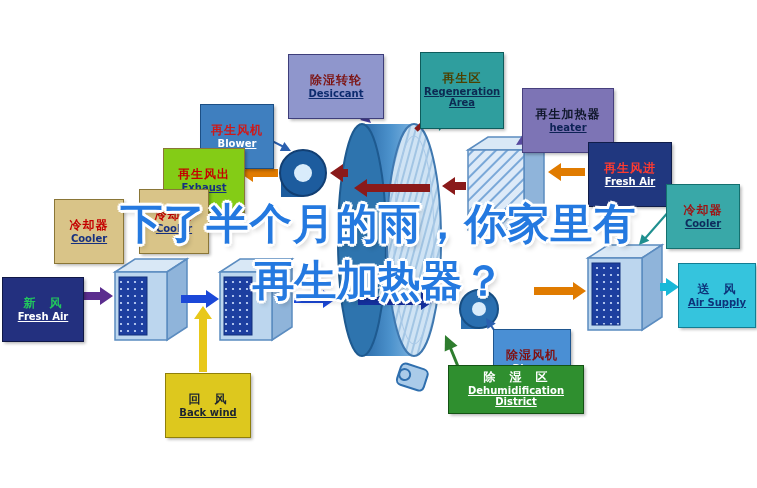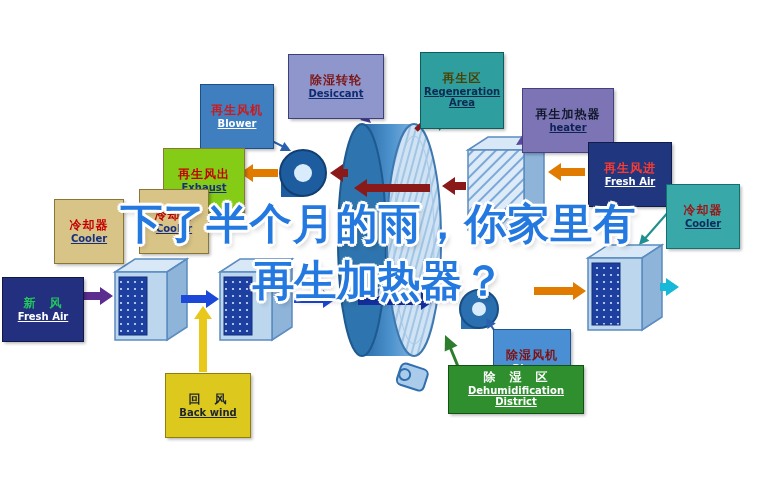--- a/index.html
+++ b/index.html
@@ -13,21 +13,21 @@
     position:absolute;z-index:2;text-align:center;
     padding:19px 3px;border:1px solid rgba(0,0,0,.45);
     box-shadow:1.5px 1.5px 3px rgba(0,0,0,.3);line-height:1.15;
   }
   .label .zh{font-size:12px;font-weight:bold;letter-spacing:1px;}
   .label .en{font-size:10px;font-weight:bold;text-decoration:underline;}
   .lbl-desiccant{left:288px;top:54px;width:88px;background:#8f96cc;border-color:#3e3e7a;}
   .lbl-desiccant .zh{color:#7d1616;} .lbl-desiccant .en{color:#0d2b6e;}
   .lbl-regen-area{left:420px;top:52px;width:76px;background:#2f9e9e;border-color:#0e5c5c;}
   .lbl-regen-area .zh{color:#4d4000;} .lbl-regen-area .en{color:#0c2a52;}
-  .lbl-regen-blower{left:200px;top:84px;width:66px;background:#3f7fbf;border-color:#1c4f85;}
+  .lbl-regen-blower{left:200px;top:104px;width:66px;background:#3f7fbf;border-color:#1c4f85;}
   .lbl-regen-blower .zh{color:#d01818;} .lbl-regen-blower .en{color:#ffffff;}
   .lbl-regen-heater{left:522px;top:88px;width:84px;background:#7d74b5;border-color:#47407e;}
   .lbl-regen-heater .zh{color:#0f172a;} .lbl-regen-heater .en{color:#0d2255;}
   .lbl-exhaust{left:163px;top:148px;width:74px;background:#84cc16;border-color:#8a7637;}
   .lbl-exhaust .zh{color:#c40000;} .lbl-exhaust .en{color:#16307f;}
   .lbl-regen-fresh-air{left:588px;top:142px;width:76px;background:#20377f;border-color:#101d4a;}
   .lbl-regen-fresh-air .zh{color:#ff3b30;} .lbl-regen-fresh-air .en{color:#ffffff;}
   .lbl-cooler-li{left:139px;top:189px;width:62px;background:#d9c488;border-color:#8a7637;}
   .lbl-cooler-li .zh{color:#c40000;} .lbl-cooler-li .en{color:#16307f;}
   .lbl-cooler-lo{left:54px;top:199px;width:62px;background:#d9c488;border-color:#8a7637;}
@@ -225,20 +225,24 @@
     <div class="en">Cooler</div>
   </div>
   <div class="label lbl-cooler-r">
     <div class="zh">冷却器</div>
     <div class="en">Cooler</div>
   </div>
   <div class="label lbl-fresh-air">
     <div class="zh">新　风</div>
     <div class="en">Fresh Air</div>
   </div>
+  <div class="label lbl-air-supply">
+    <div class="zh">送　风</div>
+    <div class="en">Air Supply</div>
+  </div>
   <div class="label lbl-back-wind">
     <div class="zh">回　风</div>
     <div class="en">Back wind</div>
   </div>
   <div class="label lbl-dehumid-blower">
     <div class="zh">除湿风机</div>
     <div class="en">Blower</div>
   </div>
   <div class="label lbl-dehumid-district">
     <div class="zh">除　湿　区</div>

